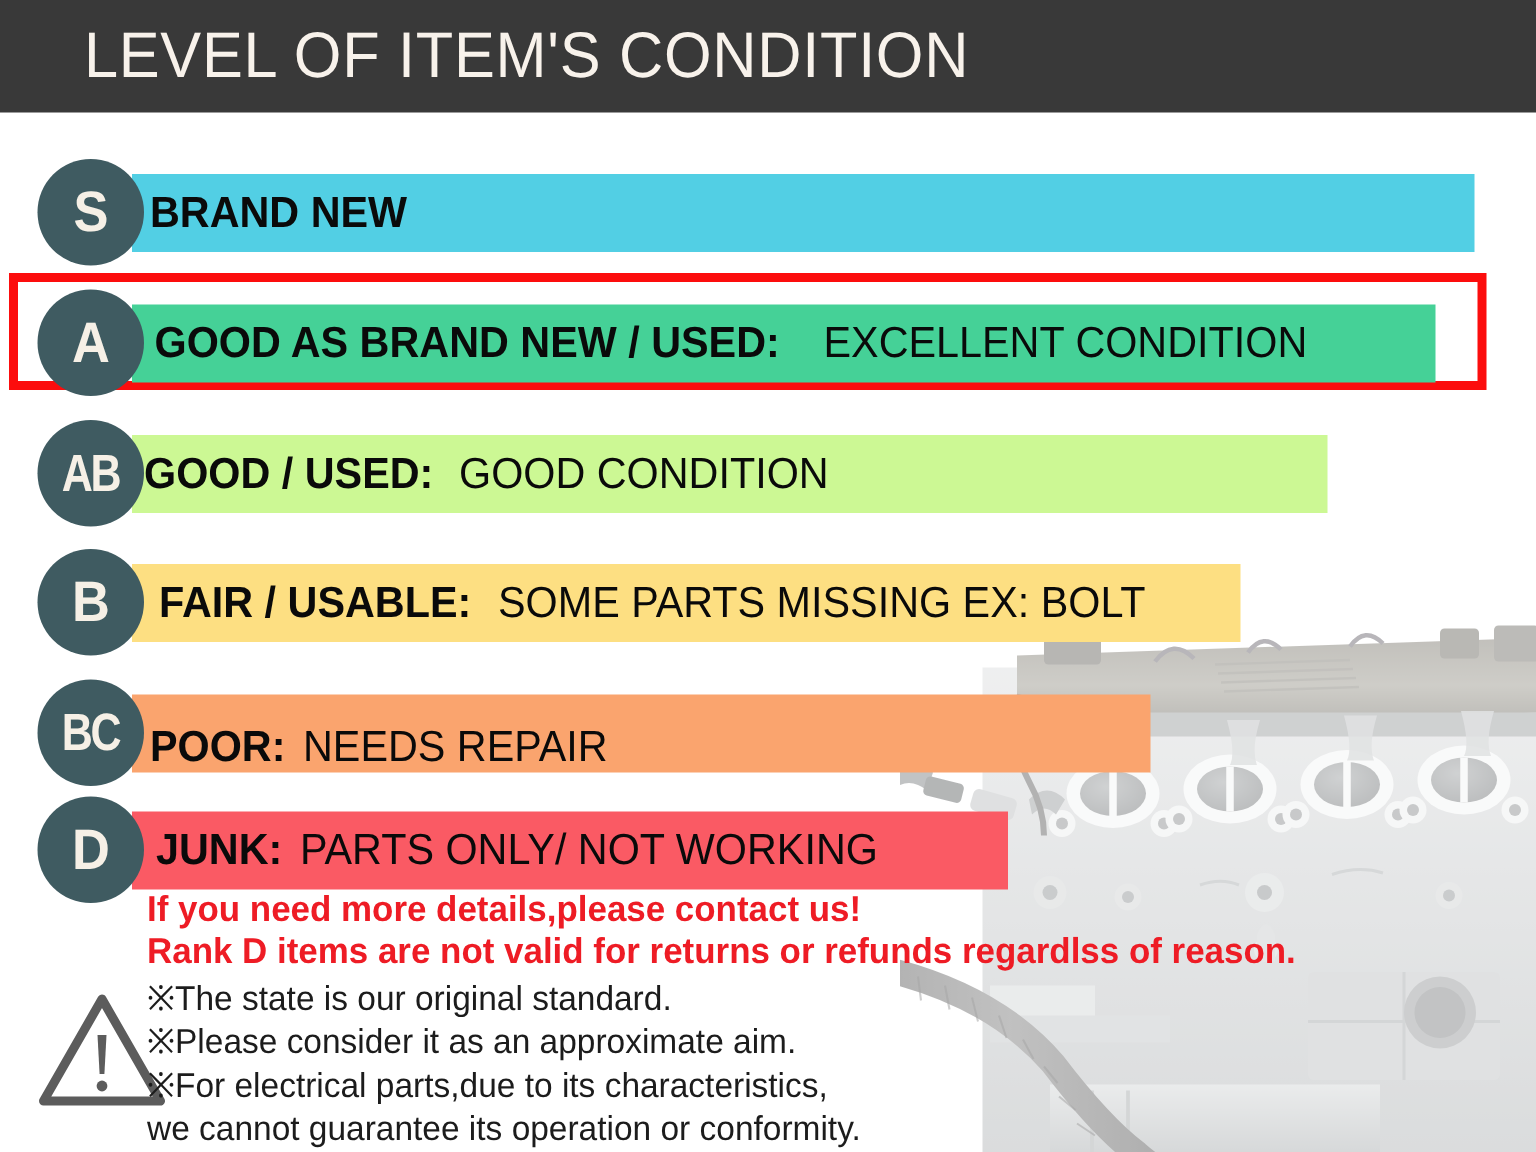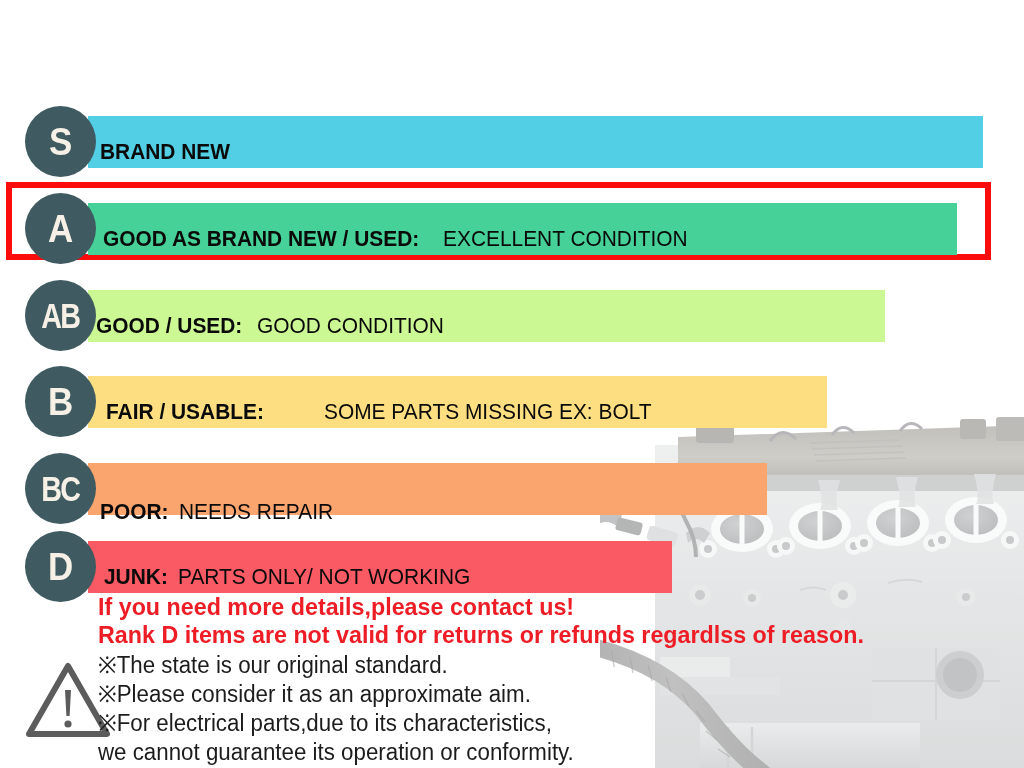--- a/index.html
+++ b/index.html
@@ -99,27 +99,27 @@
     transform: scaleX(0.92);
   }
   .rank-badge.two-char span {
     font-size: 35px;
     letter-spacing: -2px;
     transform: scaleX(0.82);
   }
 
   .rank-text {
     position: absolute;
-    top: 20px;
+    top: 10px;
     height: 52px;
     display: flex;
     align-items: center;
     z-index: 4;
     white-space: nowrap;
-    font-size: 22px;
+    font-size: 29px;
     color: #0a0a0a;
     font-family: "Liberation Sans Narrow", "Liberation Sans", sans-serif;
   }
   .rank-text .bold {
     font-weight: bold;
     transform: scaleX(0.95);
     transform-origin: left center;
   }
   .rank-text .reg {
     font-weight: normal;
@@ -343,20 +343,23 @@
     <g>
       <path d="M-4 108 q14 -10 26 2 l-4 12 q-12 -10 -24 0 z" fill="#6e7174"></path>
       <rect x="18" y="112" width="26" height="13" rx="3" fill="#4f5254" transform="rotate(14 18 112)"></rect>
       <rect x="50" y="120" width="30" height="15" rx="4" fill="#b4b7b9" transform="rotate(16 50 120)"></rect>
       <path d="M86 128 q12 -12 24 0 l-6 10 q-8 -8 -16 0 z" fill="#8d9092"></path>
     </g>
 
     <path d="M80 58 q-8 32 6 58 q10 18 10 36" stroke="#4a4a4a" stroke-width="4" fill="none"></path>
   </svg>
 
+  <div id="header" style="background: rgb(57, 57, 57);">
+    <div id="header-title" style="color: rgb(248, 242, 235);">LEVEL OF ITEM'S CONDITION</div>
+  </div>
 
   <div id="highlight-box" style="border-color: rgb(252, 13, 13);"></div>
 
   <div class="rank-row" style="top:106px;">
     <div class="rank-bar" style="background: rgb(82, 207, 228); width: 895px;"></div>
     <div class="rank-badge" style="background: rgb(63, 91, 97);">
       <span style="color: rgb(246, 240, 230);">S</span>
     </div>
     <div class="rank-text" style="left:100px;">
       <span class="bold">BRAND NEW</span>
@@ -383,21 +386,21 @@
       <span class="bold">GOOD / USED:</span>
       <span class="reg">GOOD CONDITION</span>
     </div>
   </div>
 
   <div class="rank-row" style="top:366px;">
     <div class="rank-bar" style="background: rgb(253, 223, 130); width: 739px;"></div>
     <div class="rank-badge" style="background: rgb(63, 91, 97);">
       <span style="color: rgb(246, 240, 230);">B</span>
     </div>
-    <div class="rank-text" style="left:106px;gap:45px;">
+    <div class="rank-text" style="left:106px;">
       <span class="bold">FAIR / USABLE:</span>
       <span class="reg">SOME PARTS MISSING EX: BOLT</span>
     </div>
   </div>
 
   <div class="rank-row" style="top:453px;">
     <div class="rank-bar" style="background: rgb(250, 164, 110); width: 679px;"></div>
     <div class="rank-badge two-char" style="background: rgb(63, 91, 97);">
       <span style="color: rgb(246, 240, 230);">BC</span>
     </div>

